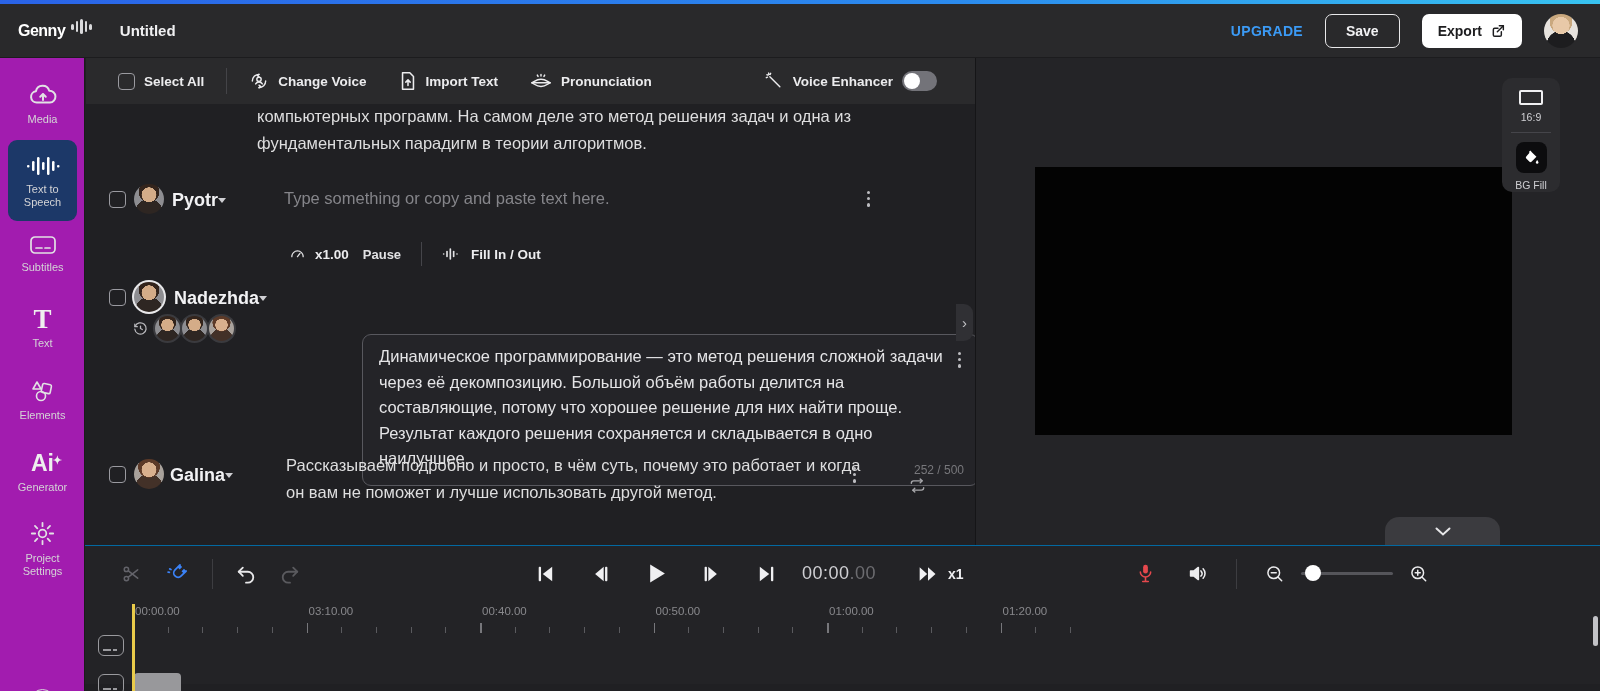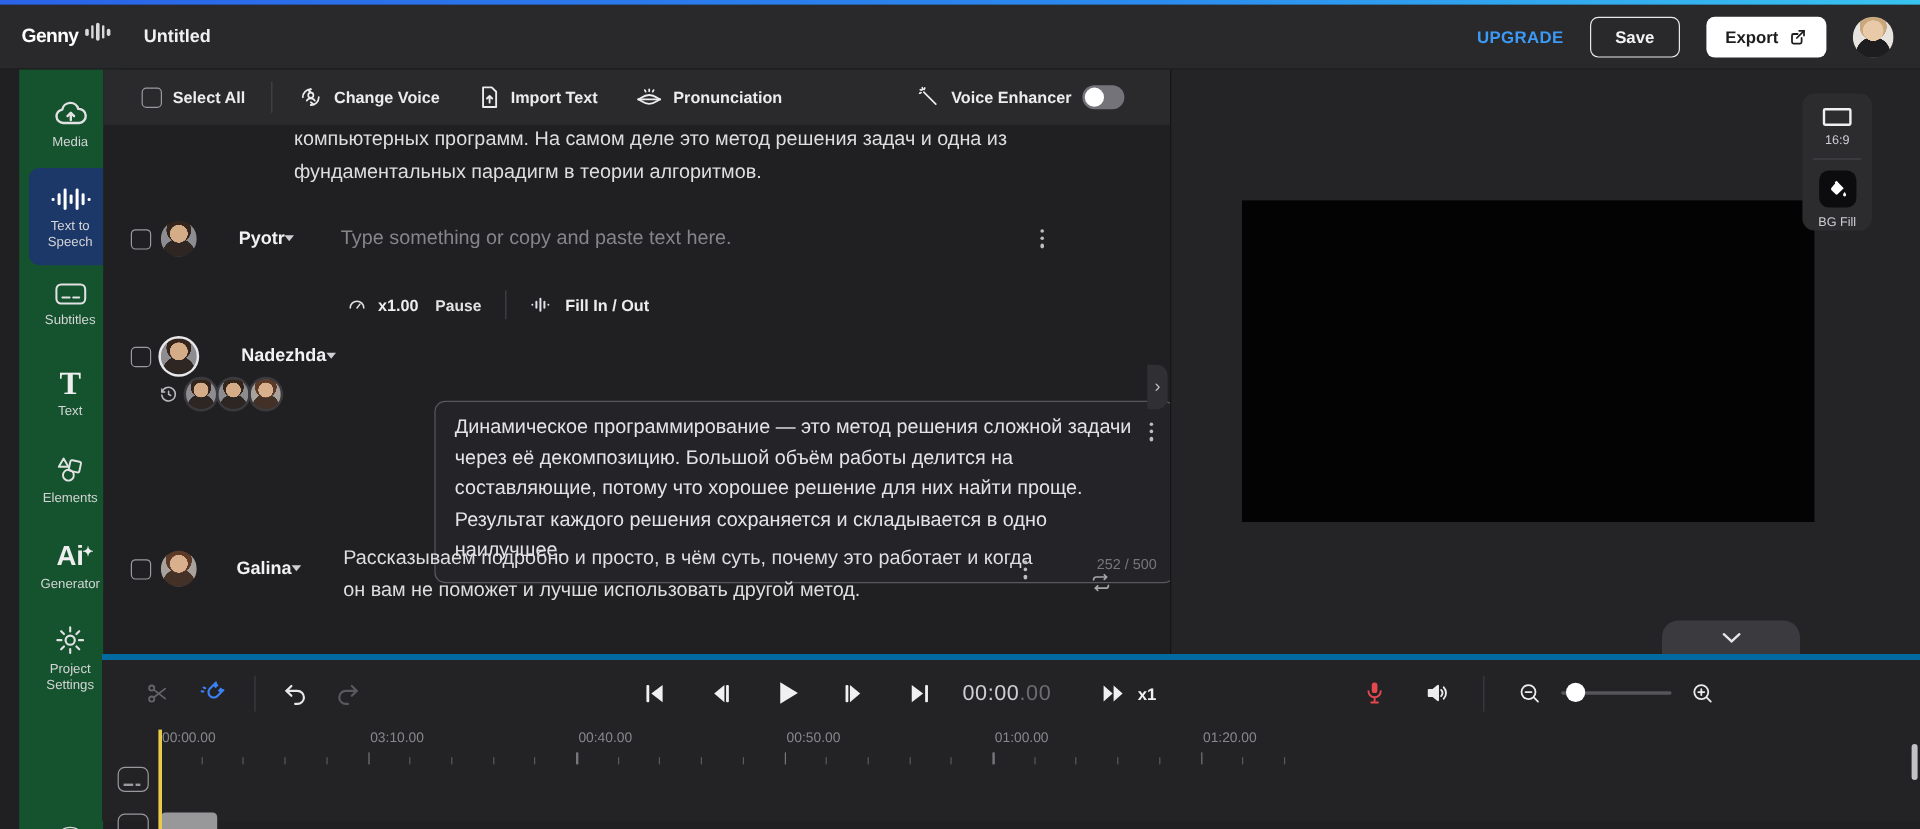--- a/index.html
+++ b/index.html
@@ -25,21 +25,21 @@
   .btn-export { background:#fff; border:none; border-radius:7px; color:#1d1d1f; font-size:14px;
     font-weight:700; padding:9px 16px; display:flex; align-items:center; gap:8px; cursor:pointer;
     font-family:"Liberation Sans",sans-serif; }
   .avatar-user { width:34px; height:34px; border-radius:50%;
     background: radial-gradient(circle at 50% 34%, #e8c9a8 0 30%, transparent 31%),
                 radial-gradient(circle at 50% 24%, #c9a87e 0 36%, transparent 37%),
                 radial-gradient(circle at 50% 92%, #1d1d1f 0 40%, transparent 41%),
                 #e7e3de; cursor:pointer; }
 
   
-  #sidebar { left:16px; top:58px; width:85px; height:633px; background:#14532d; border-right:1px solid #1b1b1d; }
+  #sidebar { left:0; top:58px; width:85px; height:633px; background:#a21caf; border-right:1px solid #1b1b1d; }
   .side-item { position:absolute; left:8px; width:69px; display:flex; flex-direction:column;
     align-items:center; gap:5px; cursor:pointer; color:#dcdcde; }
   .side-item .lbl { font-size:11px; color:#d4d4d6; text-align:center; line-height:13px; }
   .side-item.active { background:#1c3868; border-radius:9px; padding:14px 2px 12px; }
   .glyph-T { font-family:"Liberation Serif", serif; font-size:27px; font-weight:700; color:#eee; line-height:26px; }
   .glyph-Ai { font-size:23px; font-weight:700; color:#eee; line-height:26px; position:relative; }
   .glyph-Ai i { position:absolute; top:-3px; right:-8px; font-size:11px; font-style:normal; }
   .help-circle { position:absolute; left:30px; top:631px; width:25px; height:25px; border:1.7px solid #d6d6d8;
     border-radius:50%; display:flex; align-items:center; justify-content:center; font-size:14px;
     font-weight:700; color:#d6d6d8; cursor:pointer; }
@@ -49,21 +49,21 @@
   #tts-toolbar { position:absolute; left:0; top:0; width:889px; height:46px; background:#2a2a2c;
     display:flex; align-items:center; }
   .tb-item { display:flex; align-items:center; gap:9px; font-size:13.5px; font-weight:700;
     color:#ececee; cursor:pointer; }
   .tb-div { width:1px; height:26px; background:#444448; margin:0 22px; }
   .checkbox { width:17px; height:17px; border:1.7px solid #9a9aa0; border-radius:4px; background:transparent; cursor:pointer; }
   .toggle { width:35px; height:20px; border-radius:10px; background:#737379; position:relative; cursor:pointer; }
   .toggle .knob { position:absolute; left:2px; top:2px; width:16px; height:16px; border-radius:50%; background:#fff; }
 
   .ru-text { font-size:16.5px; line-height:27px; color:#dededf; }
-  .speaker-name { font-size:15px; font-weight:700; color:#f2f2f4; cursor:pointer; display:flex; align-items:center; gap:0;margin-left:27px; }
+  .speaker-name { font-size:18px; font-weight:700; color:#f2f2f4; cursor:pointer; display:flex; align-items:center; gap:0; }
   .caret-down { width:0; height:0; border-left:4.5px solid transparent; border-right:4.5px solid transparent;
     border-top:5.5px solid #cfcfd3; display:inline-block; }
   .dots { display:flex; flex-direction:column; gap:3px; cursor:pointer; padding:3px; }
   .dots i { width:3.2px; height:3.2px; border-radius:50%; background:#bdbdc1; }
   .avatar { width:30px; height:30px; border-radius:50%; cursor:pointer;
     background: radial-gradient(circle at 50% 36%, #d4ac88 0 30%, transparent 31%),
                 radial-gradient(circle at 50% 26%, #33241c 0 38%, transparent 39%),
                 radial-gradient(circle at 50% 96%, #2e2622 0 42%, transparent 43%), #8d8d91; }
   .avatar.ring { box-shadow:0 0 0 2px #e8e8ea; }
   .avatar.small { width:25px; height:25px; box-shadow:0 0 0 2px #3a3a3e; }
@@ -85,21 +85,21 @@
   #video-canvas { left:1035px; top:167px; width:477px; height:268px; background:#030303; cursor:pointer; }
   #preview-card { left:1502px; top:78px; width:58px; height:114px; background:#2c2c2f; border-radius:10px;
     display:flex; flex-direction:column; align-items:center; padding-top:12px; }
   .aspect-rect { width:24px; height:15px; border:2.2px solid #f0f0f2; border-radius:2px; cursor:pointer; }
   .card-lbl { font-size:10.5px; color:#cfcfd3; margin-top:6px; }
   .card-div { width:40px; height:1px; background:#45454a; margin:9px 0; }
   .bgfill-btn { width:31px; height:31px; background:#0c0c0e; border-radius:8px; display:flex;
     align-items:center; justify-content:center; cursor:pointer; }
 
   
-  #bottom { left:85px; top:545px; width:1515px; height:139px; background:#232326; border-top:5px solid #0369a1; }
+  #bottom { left:85px; top:545px; width:1515px; height:139px; background:#232326; border-top:1px solid #0369a1; }
   #collapse-tab { left:1385px; top:517px; width:115px; height:28px; background:#3b3b3f;
     border-radius:14px 14px 0 0; display:flex; align-items:center; justify-content:center; cursor:pointer; }
   #transport-row { position:absolute; left:0; top:0; width:1515px; height:55px; display:flex; align-items:center; }
   .t-icon { cursor:pointer; display:flex; align-items:center; justify-content:center; }
   .t-div { width:1px; height:30px; background:#3d3d41; }
   #time-display { font-size:18px; color:#cfcfd3; letter-spacing:0.5px; margin-left:26px; }
   #time-display .frac { color:#6c6c70; }
   .speed-lbl { font-size:14px; font-weight:700; color:#f0f0f2; }
   #zoom-slider { width:92px; height:3.5px; background:#55555a; border-radius:2px; position:relative; cursor:pointer; }
   #zoom-slider .knob { position:absolute; left:4px; top:-6.5px; width:16px; height:16px; border-radius:50%; background:#fff; }
@@ -262,21 +262,21 @@
             <path d="M3.5 4.5l1.5.4M5.5 2.5l.4 1.5M2.8 8l1.4-.6M8 2.8l-.6 1.4"></path>
           </svg>
       </span>
       <span>Voice Enhancer</span>
       <span class="toggle">
           <span class="knob"></span>
         </span>
     </div>
   </div>
 
-  <div class="abs ru-text" style="left:159px; top:45px; width:600px">компьютерных программ. На самом деле это метод решения задач и одна из фундаментальных парадигм в теории алгоритмов.</div>
+  <div class="abs ru-text" style="left:171px; top:45px; width:600px">компьютерных программ. На самом деле это метод решения задач и одна из фундаментальных парадигм в теории алгоритмов.</div>
 
   <span class="checkbox abs" style="left:23px; top:133px"></span>
   <div class="avatar abs" style="left:48px; top:126px"></div>
   <div class="speaker-name abs" style="left:86px; top:132px">
     <span>Pyotr</span>
     <span class="caret-down"></span>
   </div>
   <div class="abs" style="left:198px; top:131px; font-size:16.5px; color:#85858a; cursor:text; width:560px">Type something or copy and paste text here.</div>
   <div class="dots abs" style="left:778px; top:130px">
       <i></i>

